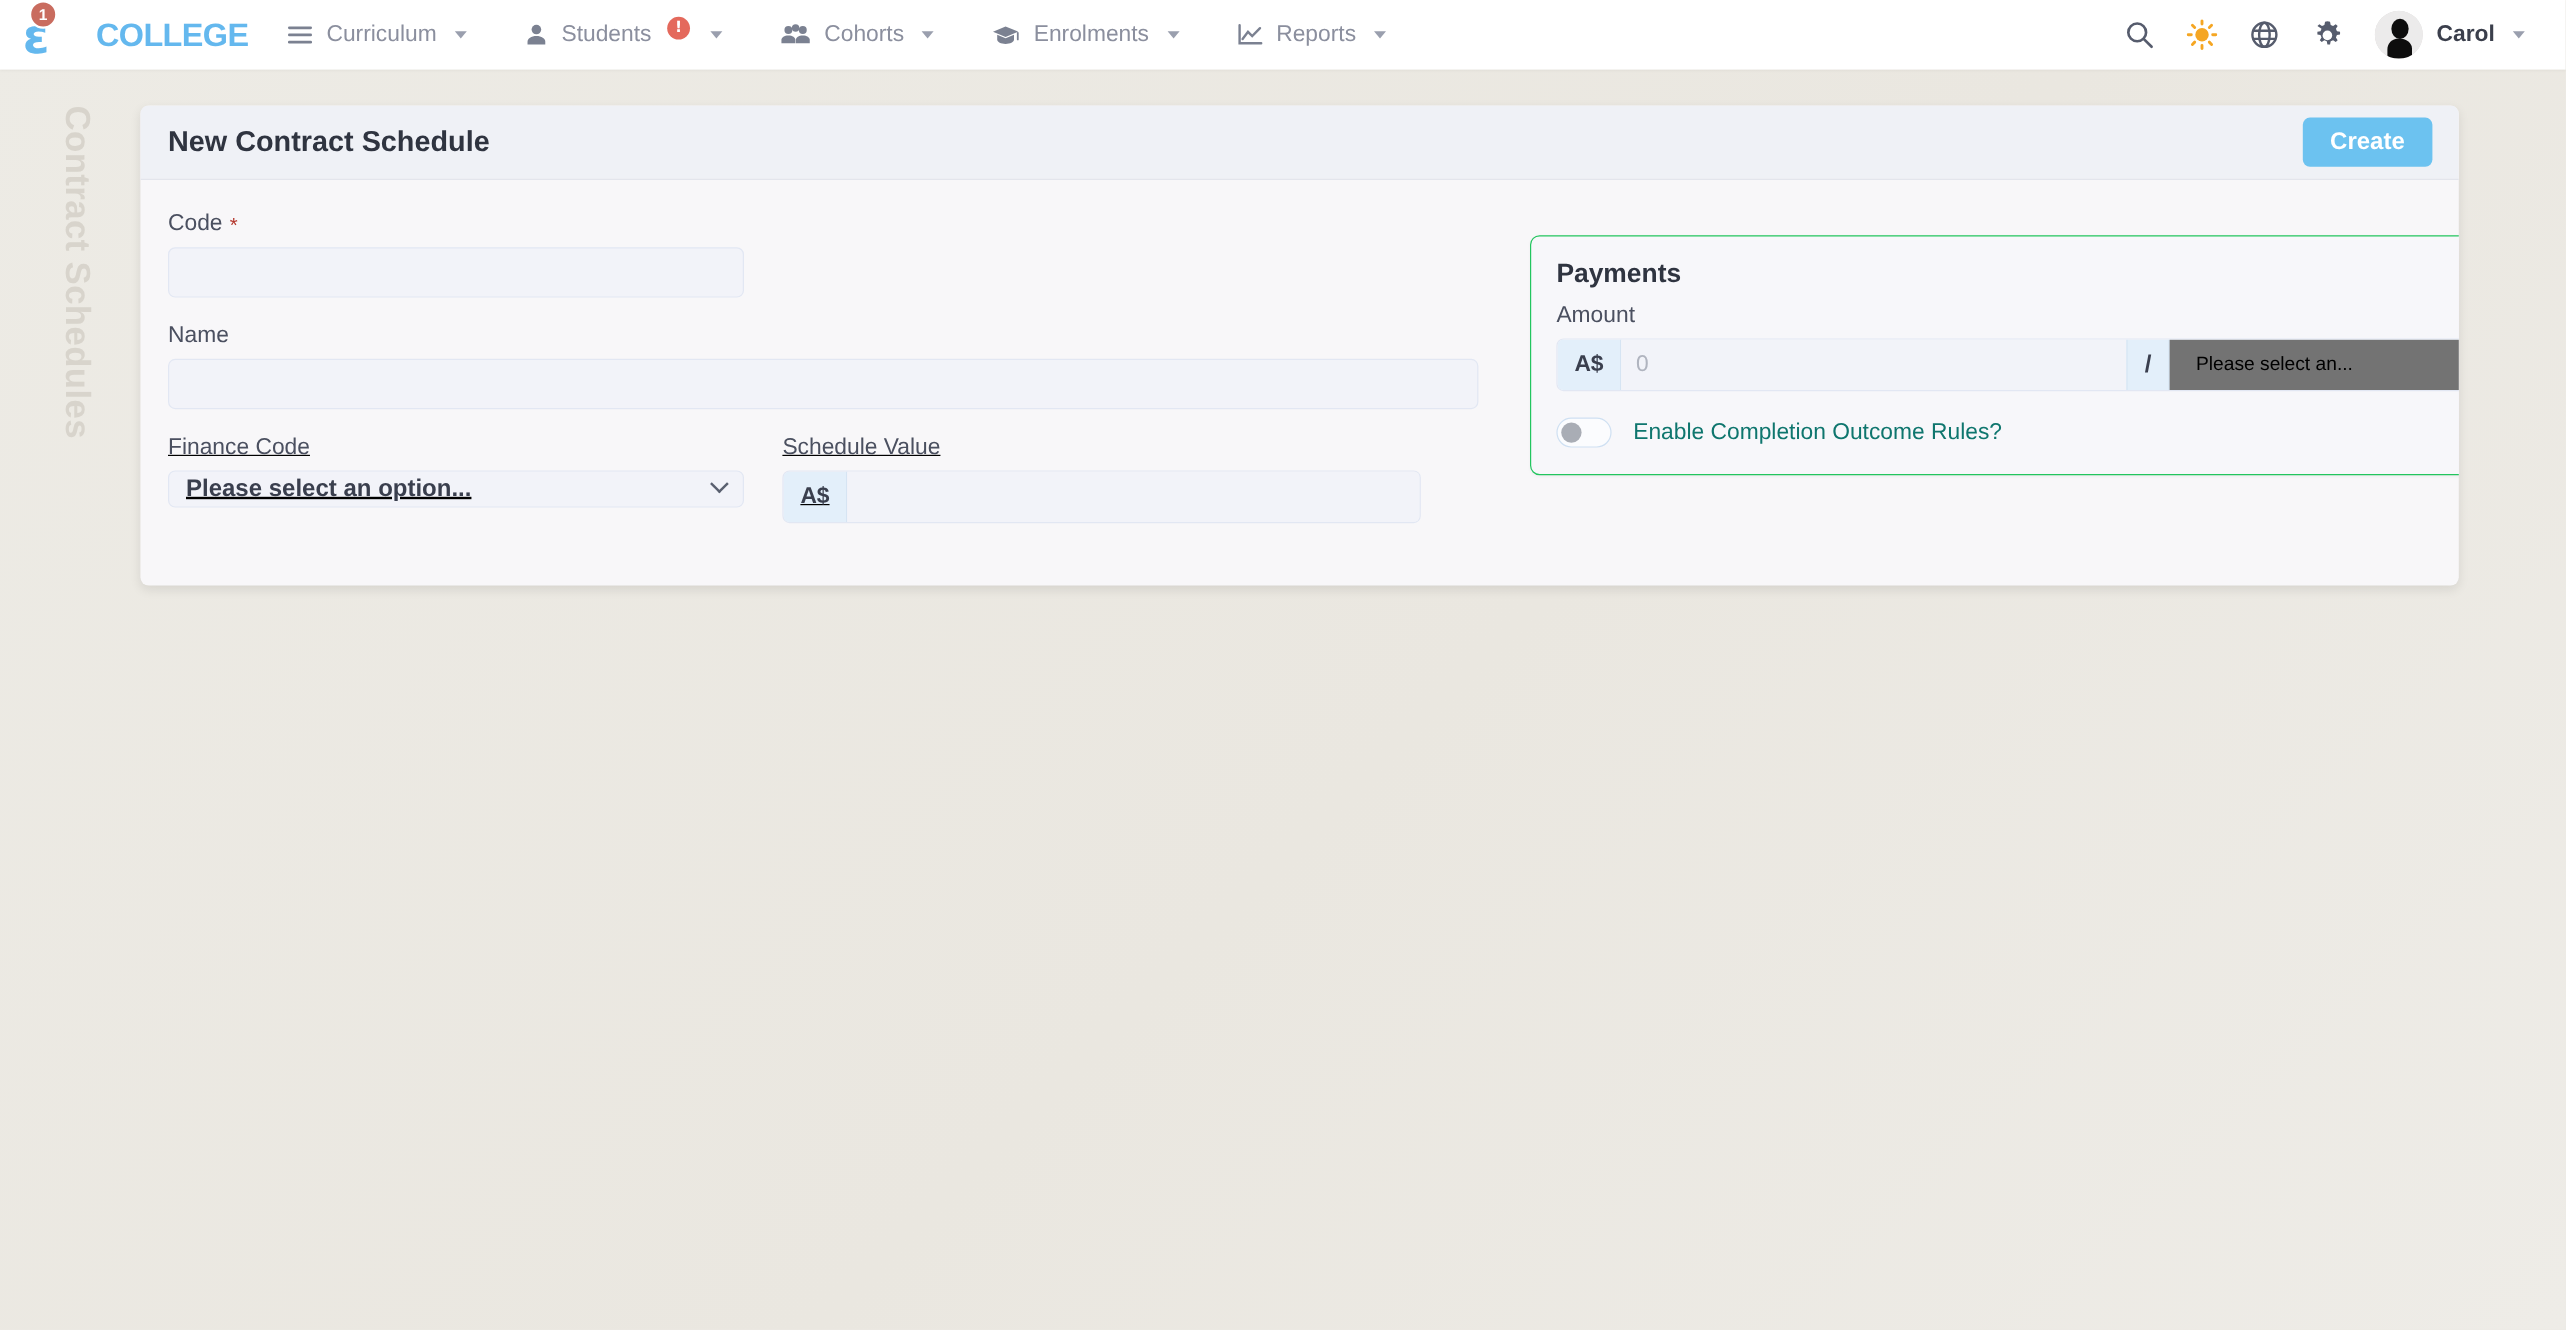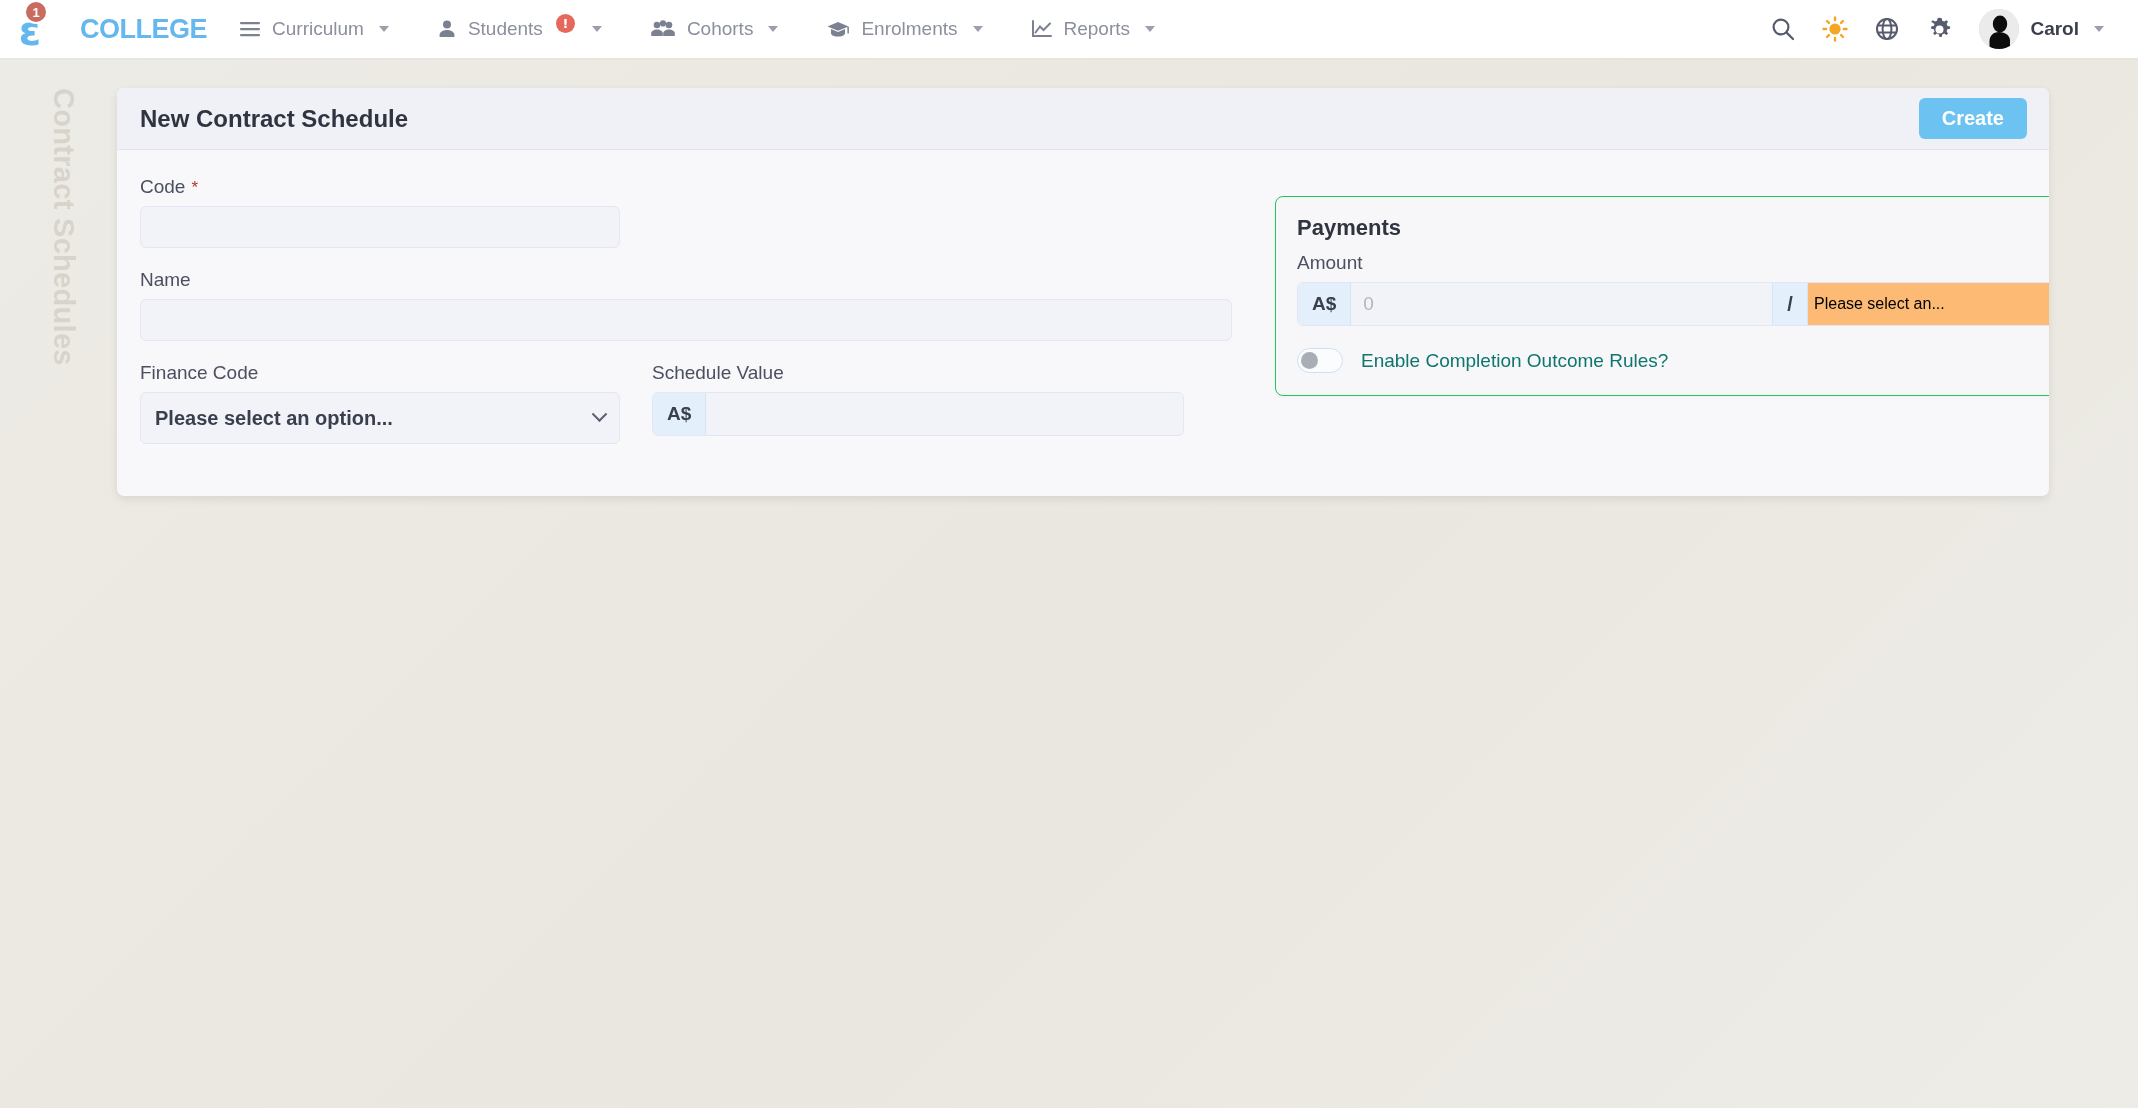--- a/index.html
+++ b/index.html
@@ -158,30 +158,30 @@
   .row-codes { display: flex; gap: 0; }
   .col-code { width: 480px; }
   .col-report { margin-left: 32px; }
   .checkbox {
     width: 24px; height: 24px; border-radius: 5px;
     background: #f2f3f9; border: 1px solid #cfe0f2;
     cursor: pointer; margin-top: 3px;
   }
 
   .field-name { margin-top: 21px; width: 1092px; }
-  .row-two { display: flex; gap: 32px; margin-top: 21px; }
+  .row-two { display: flex; gap: 32px; margin-top: 21px; text-decoration: underline; }
   .col-finance { width: 480px; }
   .col-schedule { width: 532px; }
 
   .select {
     position: relative;
     background: #f2f3f9;
     border: 1px solid #e2e7f3;
     border-radius: 6px;
-    height: 52px; width: 100%;
+    height: 31px; width: 100%;
     display: flex; align-items: center;
     padding: 0 14px; cursor: pointer;
   }
   .select .sel-text { font-size: 20px; color: #3a3f4e; font-weight: 600; }
   .chev {
     margin-left: auto;
     width: 11px; height: 11px;
     border-right: 2.4px solid #5a6070;
     border-bottom: 2.4px solid #5a6070;
     transform: rotate(45deg) translate(-3px,-3px);
@@ -223,22 +223,22 @@
     border: 1px solid #e2e7f3; border-radius: 6px; overflow: hidden; height: 44px; }
   .pay-amount { flex: 1; display: flex; }
   .pay-sep {
     background: #e3effa; color: #3a3f4e;
     font-size: 20px; font-weight: 600;
     display: flex; align-items: center; justify-content: center;
     min-width: 36px;
     border-left: 1px solid #d6e4f3; border-right: 1px solid #d6e4f3;
   }
   .pay-select {
-    width: 288px; background: #fdba74;
-    display: flex; align-items: center; padding: 0 6px; cursor: pointer;
+    width: 288px; background: #737373;
+    display: flex; align-items: center; padding: 0 22px; cursor: pointer;
   }
   .toggle-row { display: flex; align-items: center; gap: 18px; margin-top: 22px; }
   .toggle {
     width: 46px; height: 25px; border-radius: 13px;
     background: #fbfcfe; border: 1px solid #cfe0f2;
     position: relative; cursor: pointer; flex: 0 0 auto;
   }
   .toggle .knob {
     position: absolute; top: 3px; left: 3px;
     width: 17px; height: 17px; border-radius: 50%;

